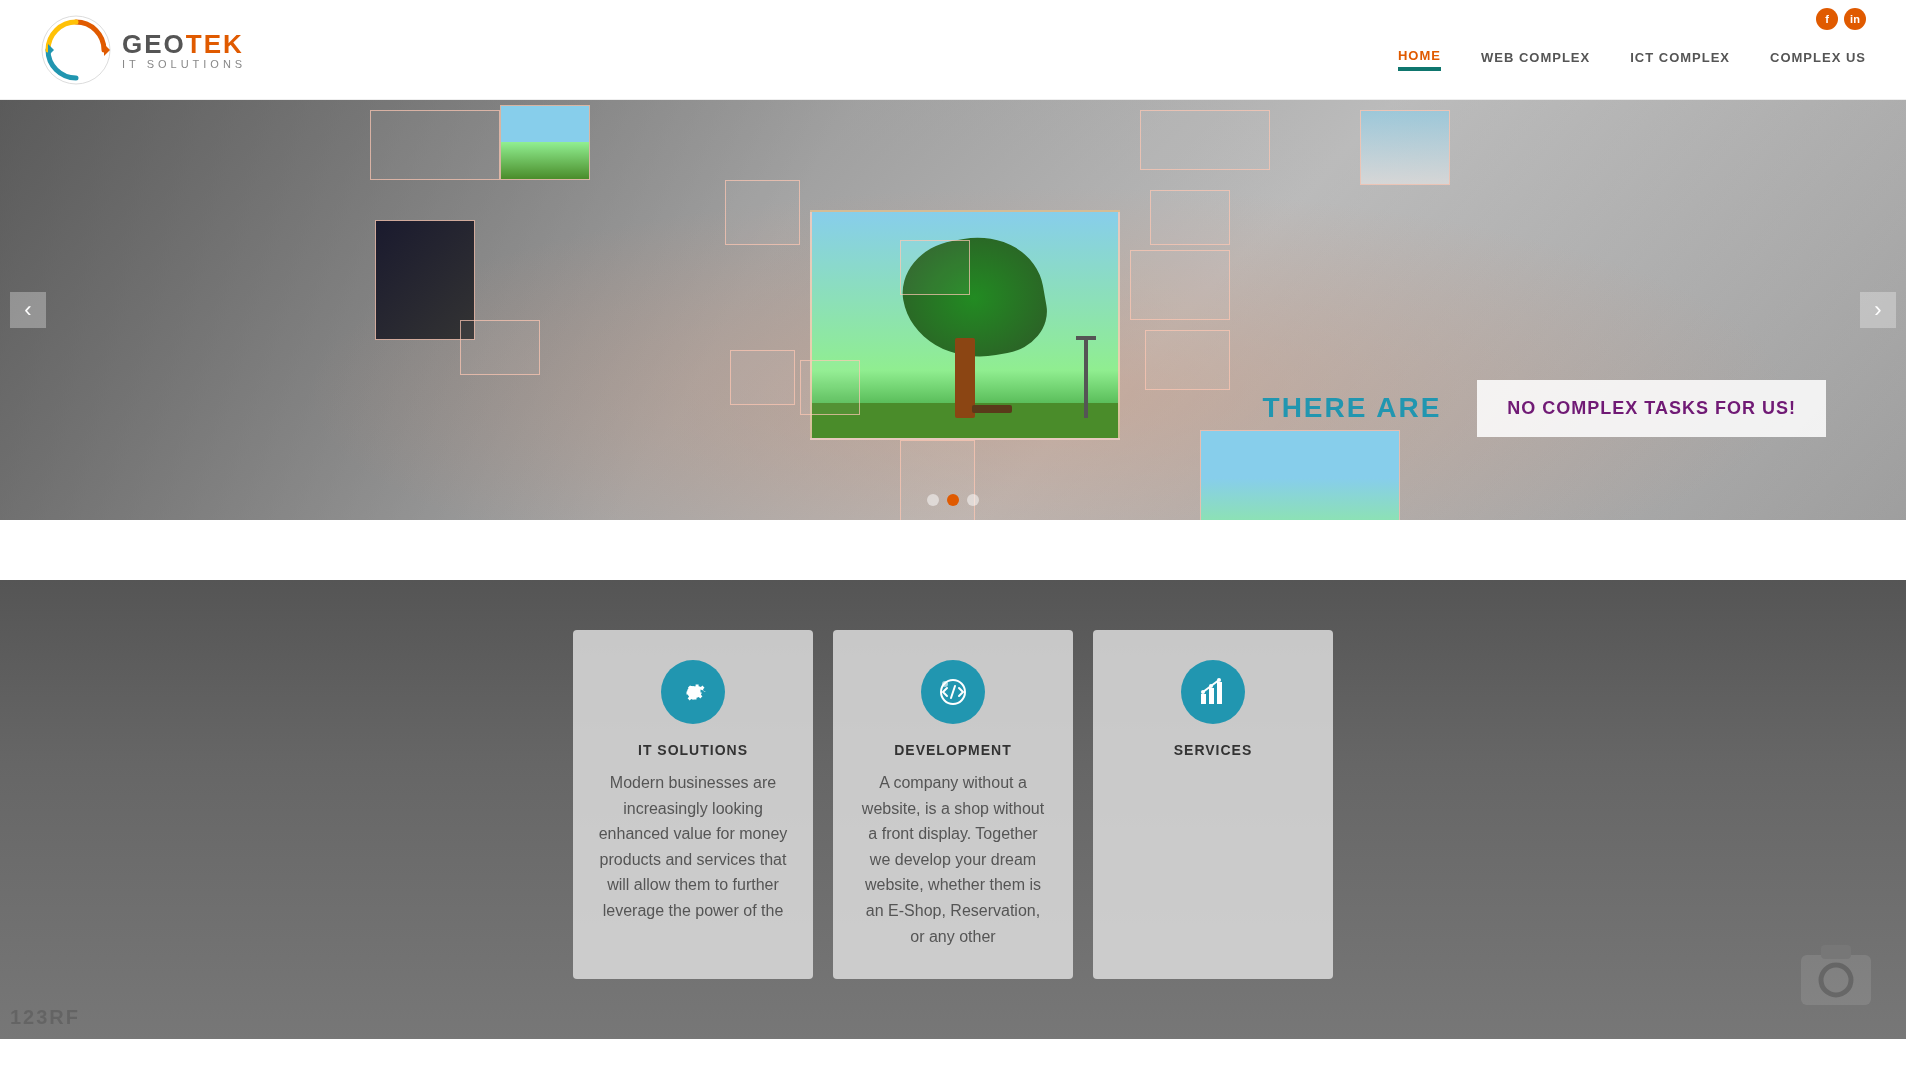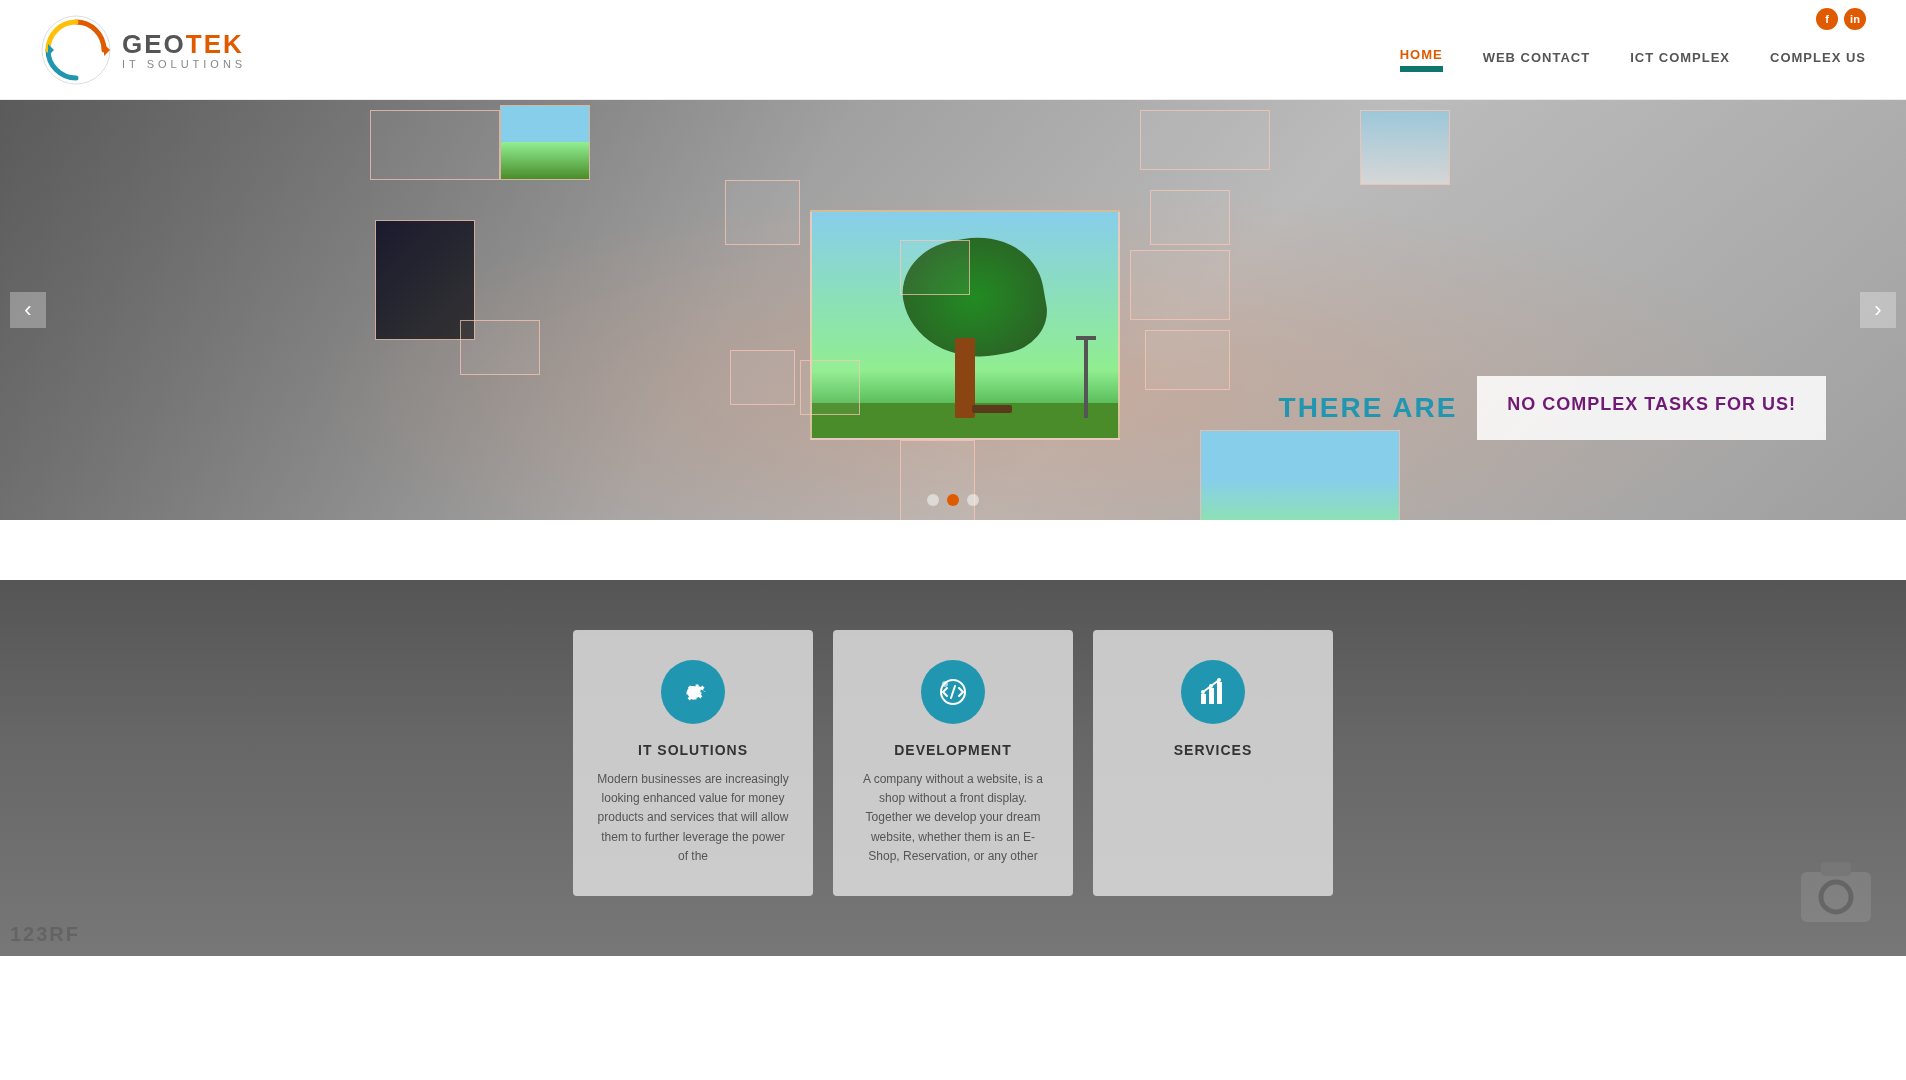--- a/index.html
+++ b/index.html
@@ -80,21 +80,21 @@
     nav a {
       text-decoration: none;
       font-size: 13px;
       font-weight: 600;
       letter-spacing: 1px;
       color: #555;
       padding-bottom: 4px;
     }
     nav a.active {
       color: #e05a00;
-      border-bottom: 6px solid #0f766e;
+      border-bottom: 4px solid #0f766e;
     }
 
     
     .hero {
       width: 100%;
       height: 420px;
       position: relative;
       overflow: hidden;
       background: #b0b0b0;
     }
@@ -173,21 +173,22 @@
       height: 35px;
       background: #4a8c2a;
     }
 
     
     .hero-text {
       position: absolute;
       bottom: 80px;
       right: 80px;
       display: flex;
-      gap: 0;
+      align-items: center;
+      gap: 16px;
     }
     .there-are {
       background: rgba(255,255,255,0.0);
       color: #2196b0;
       font-size: 28px;
       font-weight: 700;
       letter-spacing: 2px;
       padding: 16px 20px;
     }
     .no-complex {
@@ -281,21 +282,21 @@
       fill: #fff;
     }
     .service-title {
       font-size: 14px;
       font-weight: 700;
       letter-spacing: 1px;
       color: #333;
       margin-bottom: 12px;
     }
     .service-desc {
-      font-size: 12px;
+      font-size: 16px;
       color: #555;
       line-height: 1.6;
     }
     
     .services-bg-wrapper {
       position: relative;
       background: linear-gradient(to bottom, #4a4a4a 0%, #5a5a5a 50%, #666 100%);
     }
   </style>
 </head>
@@ -322,21 +323,21 @@
     <div class="logo-text">
       <div class="logo-name">
         <span class="geo">GEO</span><span class="tek">TEK</span>
       </div>
       <div class="logo-sub">IT SOLUTIONS</div>
     </div>
   </div>
 
   <nav>
     <a href="#" class="active">HOME</a>
-    <a href="#">WEB CONTACT</a>
+    <a href="#">WEB COMPLEX</a>
     <a href="#">ICT COMPLEX</a>
     <a href="#">COMPLEX US</a>
   </nav>
 </header>
 
 <section class="hero">
   <div class="hero-bg"></div>
   <div class="hero-overlay"></div>
 
   <div class="frame f1"></div>

